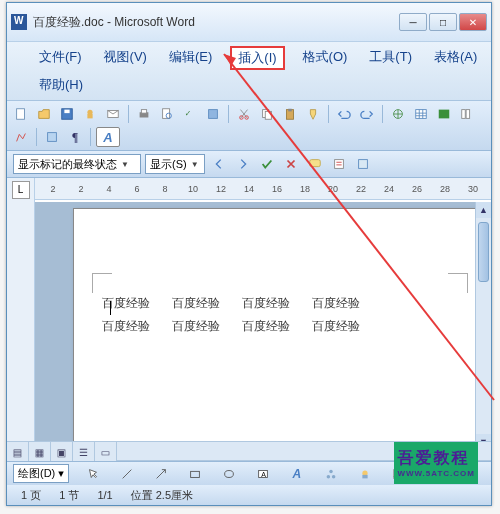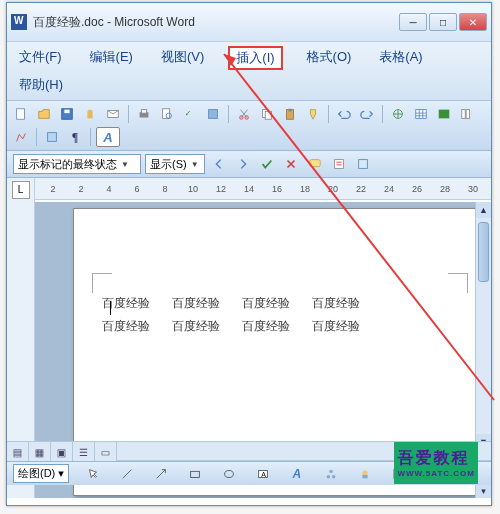--- a/index.html
+++ b/index.html
@@ -6,21 +6,21 @@
 body { font-family: "Microsoft YaHei", "SimSun", Arial, sans-serif; font-size: 12px; background: #f5f5f5; width: 500px; height: 514px; position: relative; overflow: hidden; }
 .window { position: absolute; left: 6px; top: 2px; width: 486px; height: 504px; border: 1px solid #5a8fbb; background: #fff; box-shadow: 0 0 3px rgba(0,0,0,0.3); }
 .titlebar { height: 39px; background: linear-gradient(to bottom, #f3f8fe, #d6e6f7); display: flex; align-items: center; padding: 0 4px; border-bottom: 1px solid #b8d0e8; }
 .titlebar .icon { width: 16px; height: 16px; background: #2b579a; position: relative; margin-right: 6px; }
 .titlebar .icon::after { content: "W"; color: #fff; font-size: 10px; font-weight: bold; position: absolute; left: 3px; top: 1px; }
 .titlebar .title { flex: 1; font-size: 12px; color: #333; }
 .winbtns { display: flex; gap: 2px; }
 .winbtn { width: 28px; height: 18px; border: 1px solid #8fabc8; background: linear-gradient(to bottom, #eef5fc, #d3e3f3); border-radius: 2px; display: flex; align-items: center; justify-content: center; font-size: 10px; }
 .winbtn.close { background: linear-gradient(to bottom, #e78b8b, #d14747); color: #fff; }
 .menubar { background: linear-gradient(to bottom, #e9f2fb, #d3e3f3); padding: 4px 8px; border-bottom: 1px solid #a8c4e0; }
-.menurow { display: flex; gap: 20px; flex-wrap: wrap; }
+.menurow { display: flex; gap: 14px; flex-wrap: wrap; margin-left: 20px; }
 .menurow2 { margin-top: 4px; }
 .menuitem { color: #15428b; font-size: 13px; cursor: default; padding: 2px 4px; }
 .menuitem.hl { border: 2px solid #e63b3b; padding: 1px 6px; background: #fff; }
 .toolbar { background: linear-gradient(to bottom, #e2eefb, #c5d9ef); border-bottom: 1px solid #99b9d9; padding: 3px 4px; display: flex; align-items: center; gap: 3px; flex-wrap: wrap; }
 .tbtn { width: 20px; height: 20px; display: inline-flex; align-items: center; justify-content: center; font-size: 12px; border-radius: 2px; }
 .tbtn svg { width: 14px; height: 14px; }
 .sep { width: 1px; height: 18px; background: #99b9d9; margin: 0 2px; }
 .toolbar2 { background: linear-gradient(to bottom, #e2eefb, #c5d9ef); border-bottom: 1px solid #99b9d9; padding: 3px 6px; display: flex; align-items: center; gap: 4px; }
 .dropdown { height: 20px; background: #fff; border: 1px solid #7a9fc4; font-size: 11px; padding: 0 4px; display: flex; align-items: center; }
 .dropdown .arrow { margin-left: 4px; font-size: 8px; color: #444; }
@@ -63,24 +63,25 @@
     <div class="winbtns">
       <div class="winbtn">─</div>
       <div class="winbtn">□</div>
       <div class="winbtn close">✕</div>
     </div>
   </div>
 
   <div class="menubar">
     <div class="menurow">
       <span class="menuitem">文件(F)</span>
+      <span class="menuitem">视图(V)</span>
       <span class="menuitem">编辑(E)</span>
-      <span class="menuitem">视图(V)</span>
       <span class="menuitem hl">插入(I)</span>
       <span class="menuitem">格式(O)</span>
+      <span class="menuitem">工具(T)</span>
       <span class="menuitem">表格(A)</span>
     </div>
     <div class="menurow menurow2">
       <span class="menuitem">帮助(H)</span>
     </div>
   </div>
 
   <div class="toolbar">
     <span class="tbtn">
         <svg viewBox="0 0 16 16">
@@ -376,20 +377,26 @@
         </svg>
       </span>
     <span class="tbtn">
         <svg viewBox="0 0 16 16">
           <path d="M5 3l6 6-4 4-6-6z" fill="#f5c96b" stroke="#b8923a"></path>
           <rect x="3" y="13" width="10" height="2" fill="#f5c96b"></rect>
         </svg>
       </span>
   </div>
 
+  <div class="statusbar">
+    <span>1 页</span>
+    <span>1 节</span>
+    <span>1/1</span>
+    <span>位置 2.5厘米</span>
+  </div>
 </div>
 
 <svg class="annotation-line" style="left:0;top:0;width:500px;height:514px">
   <line x1="224" y1="54" x2="494" y2="400" stroke="#e63b3b" stroke-width="2"></line>
   <polygon points="224,54 236,58 231,66" fill="#e63b3b"></polygon>
 </svg>
 
 <div class="watermark">
   <span>吾爱教程</span>
   <span class="sub">WWW.5ATC.COM</span>

